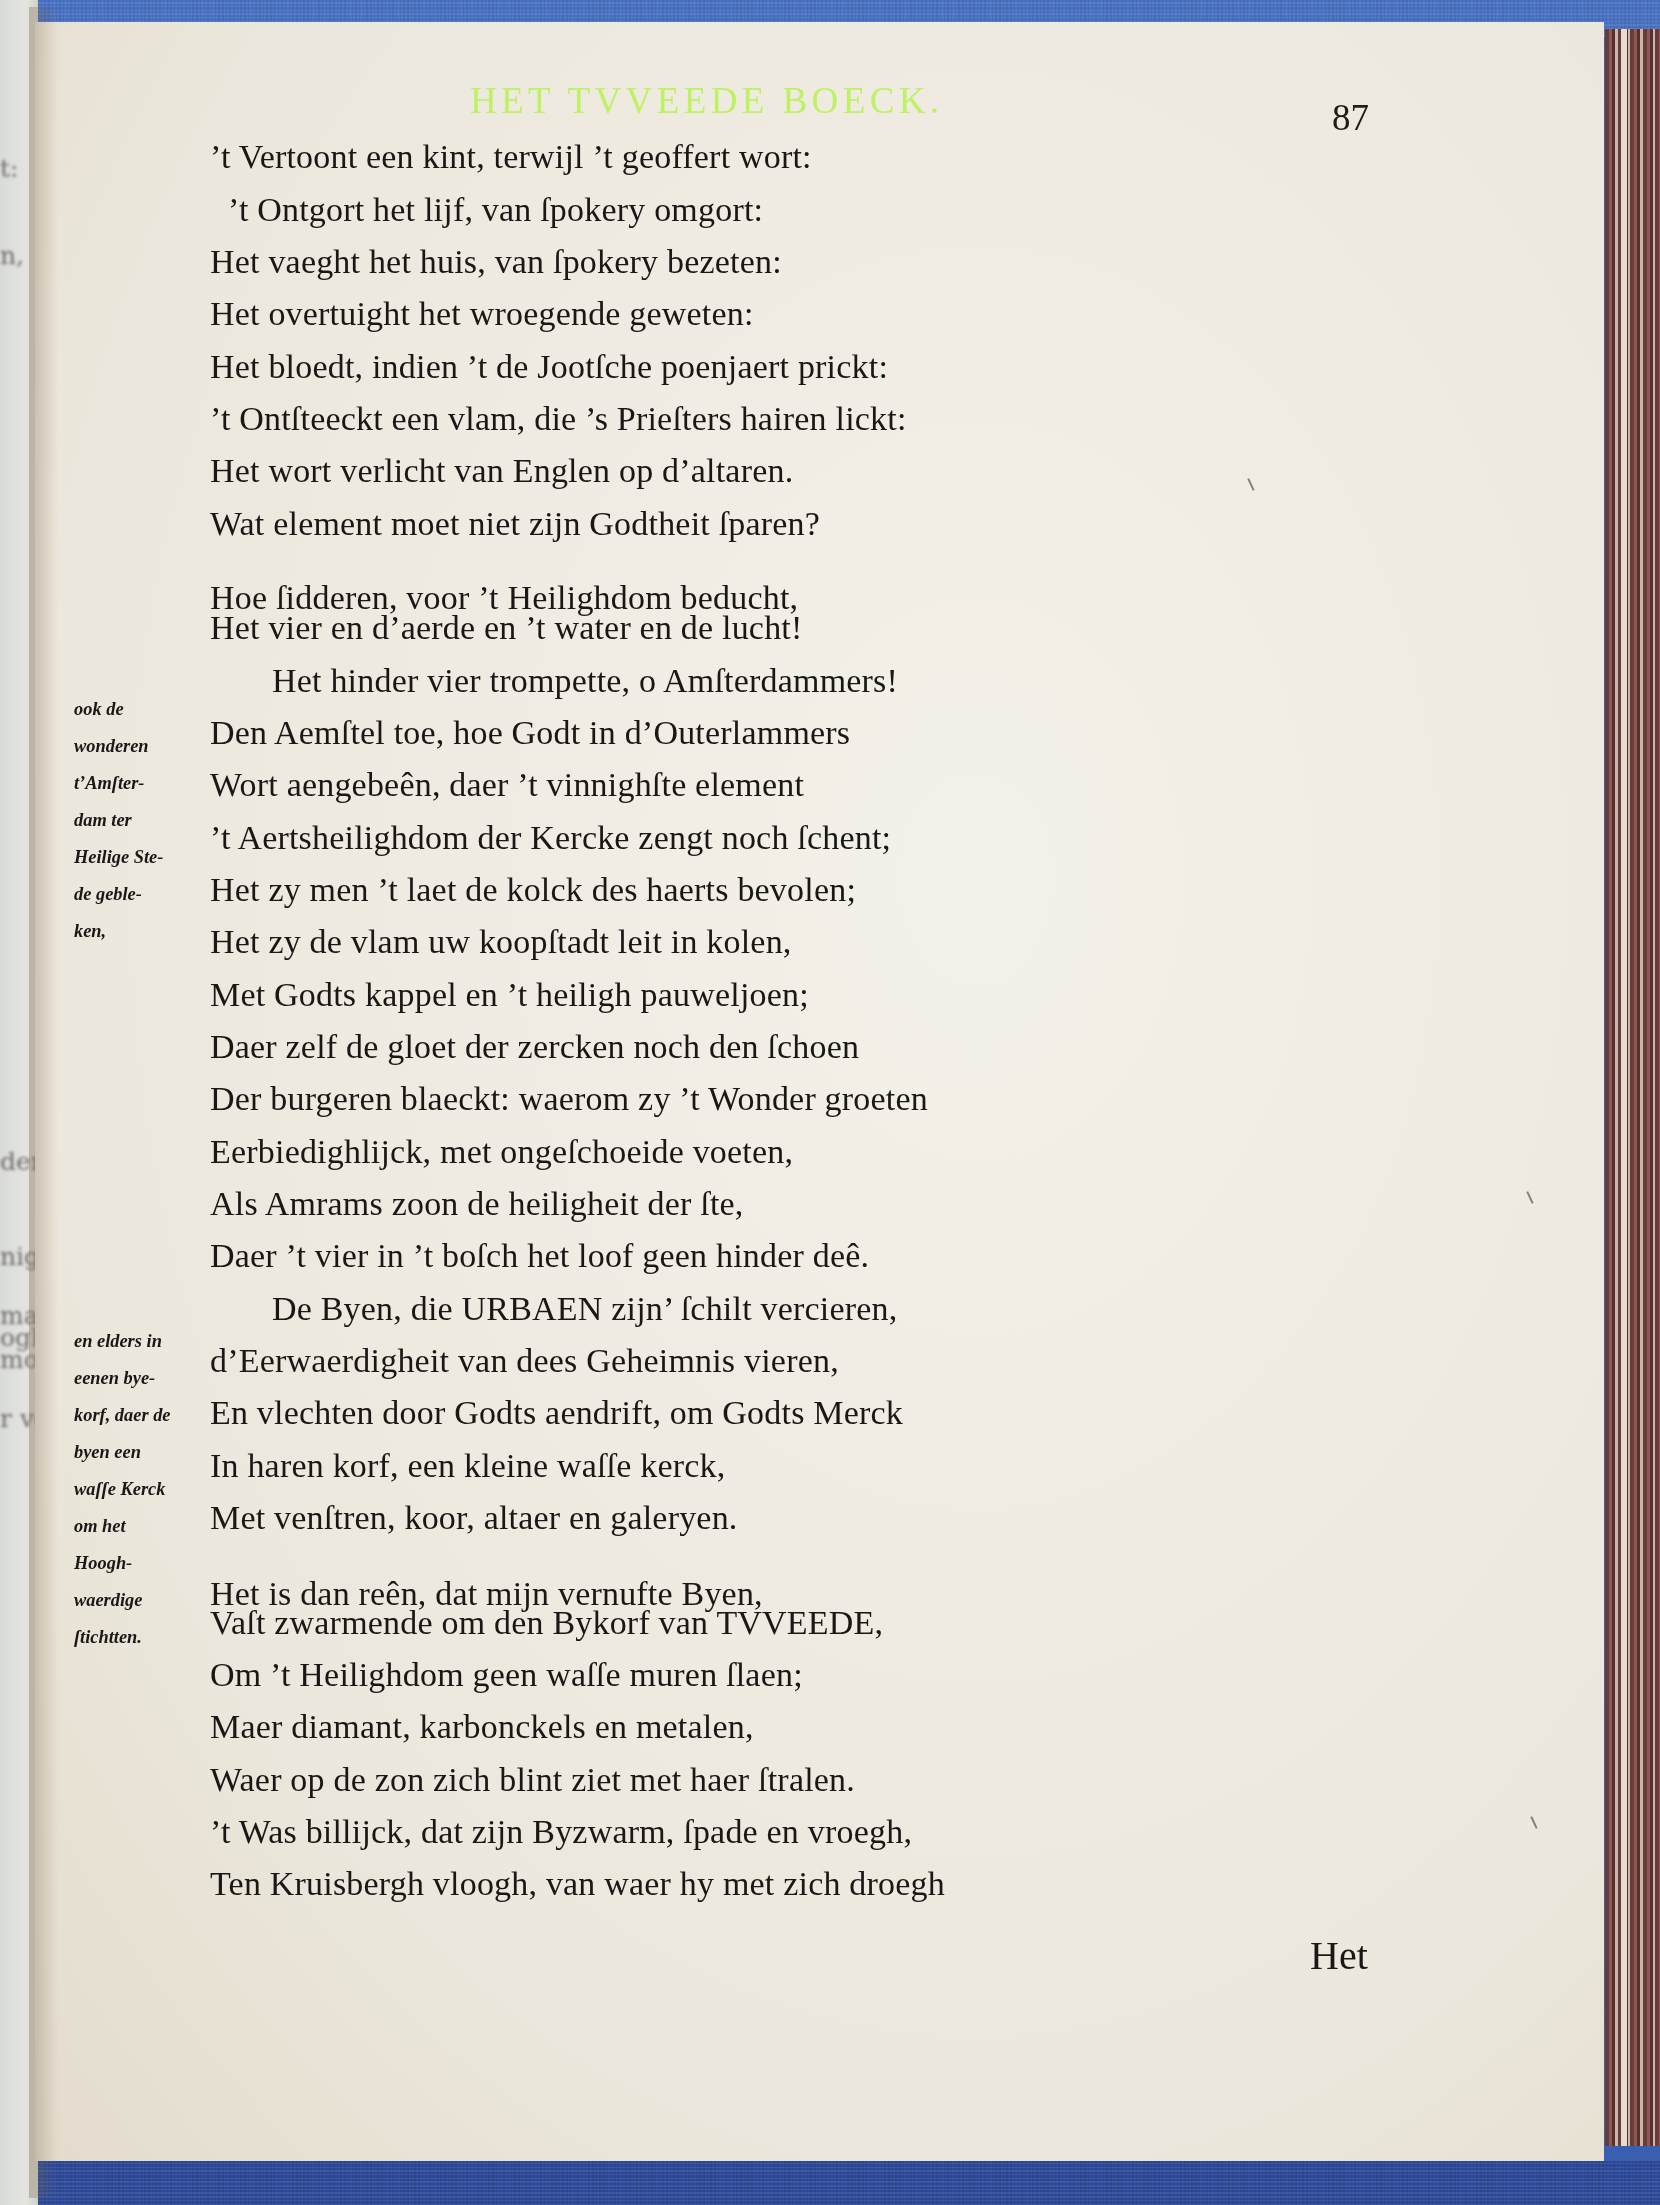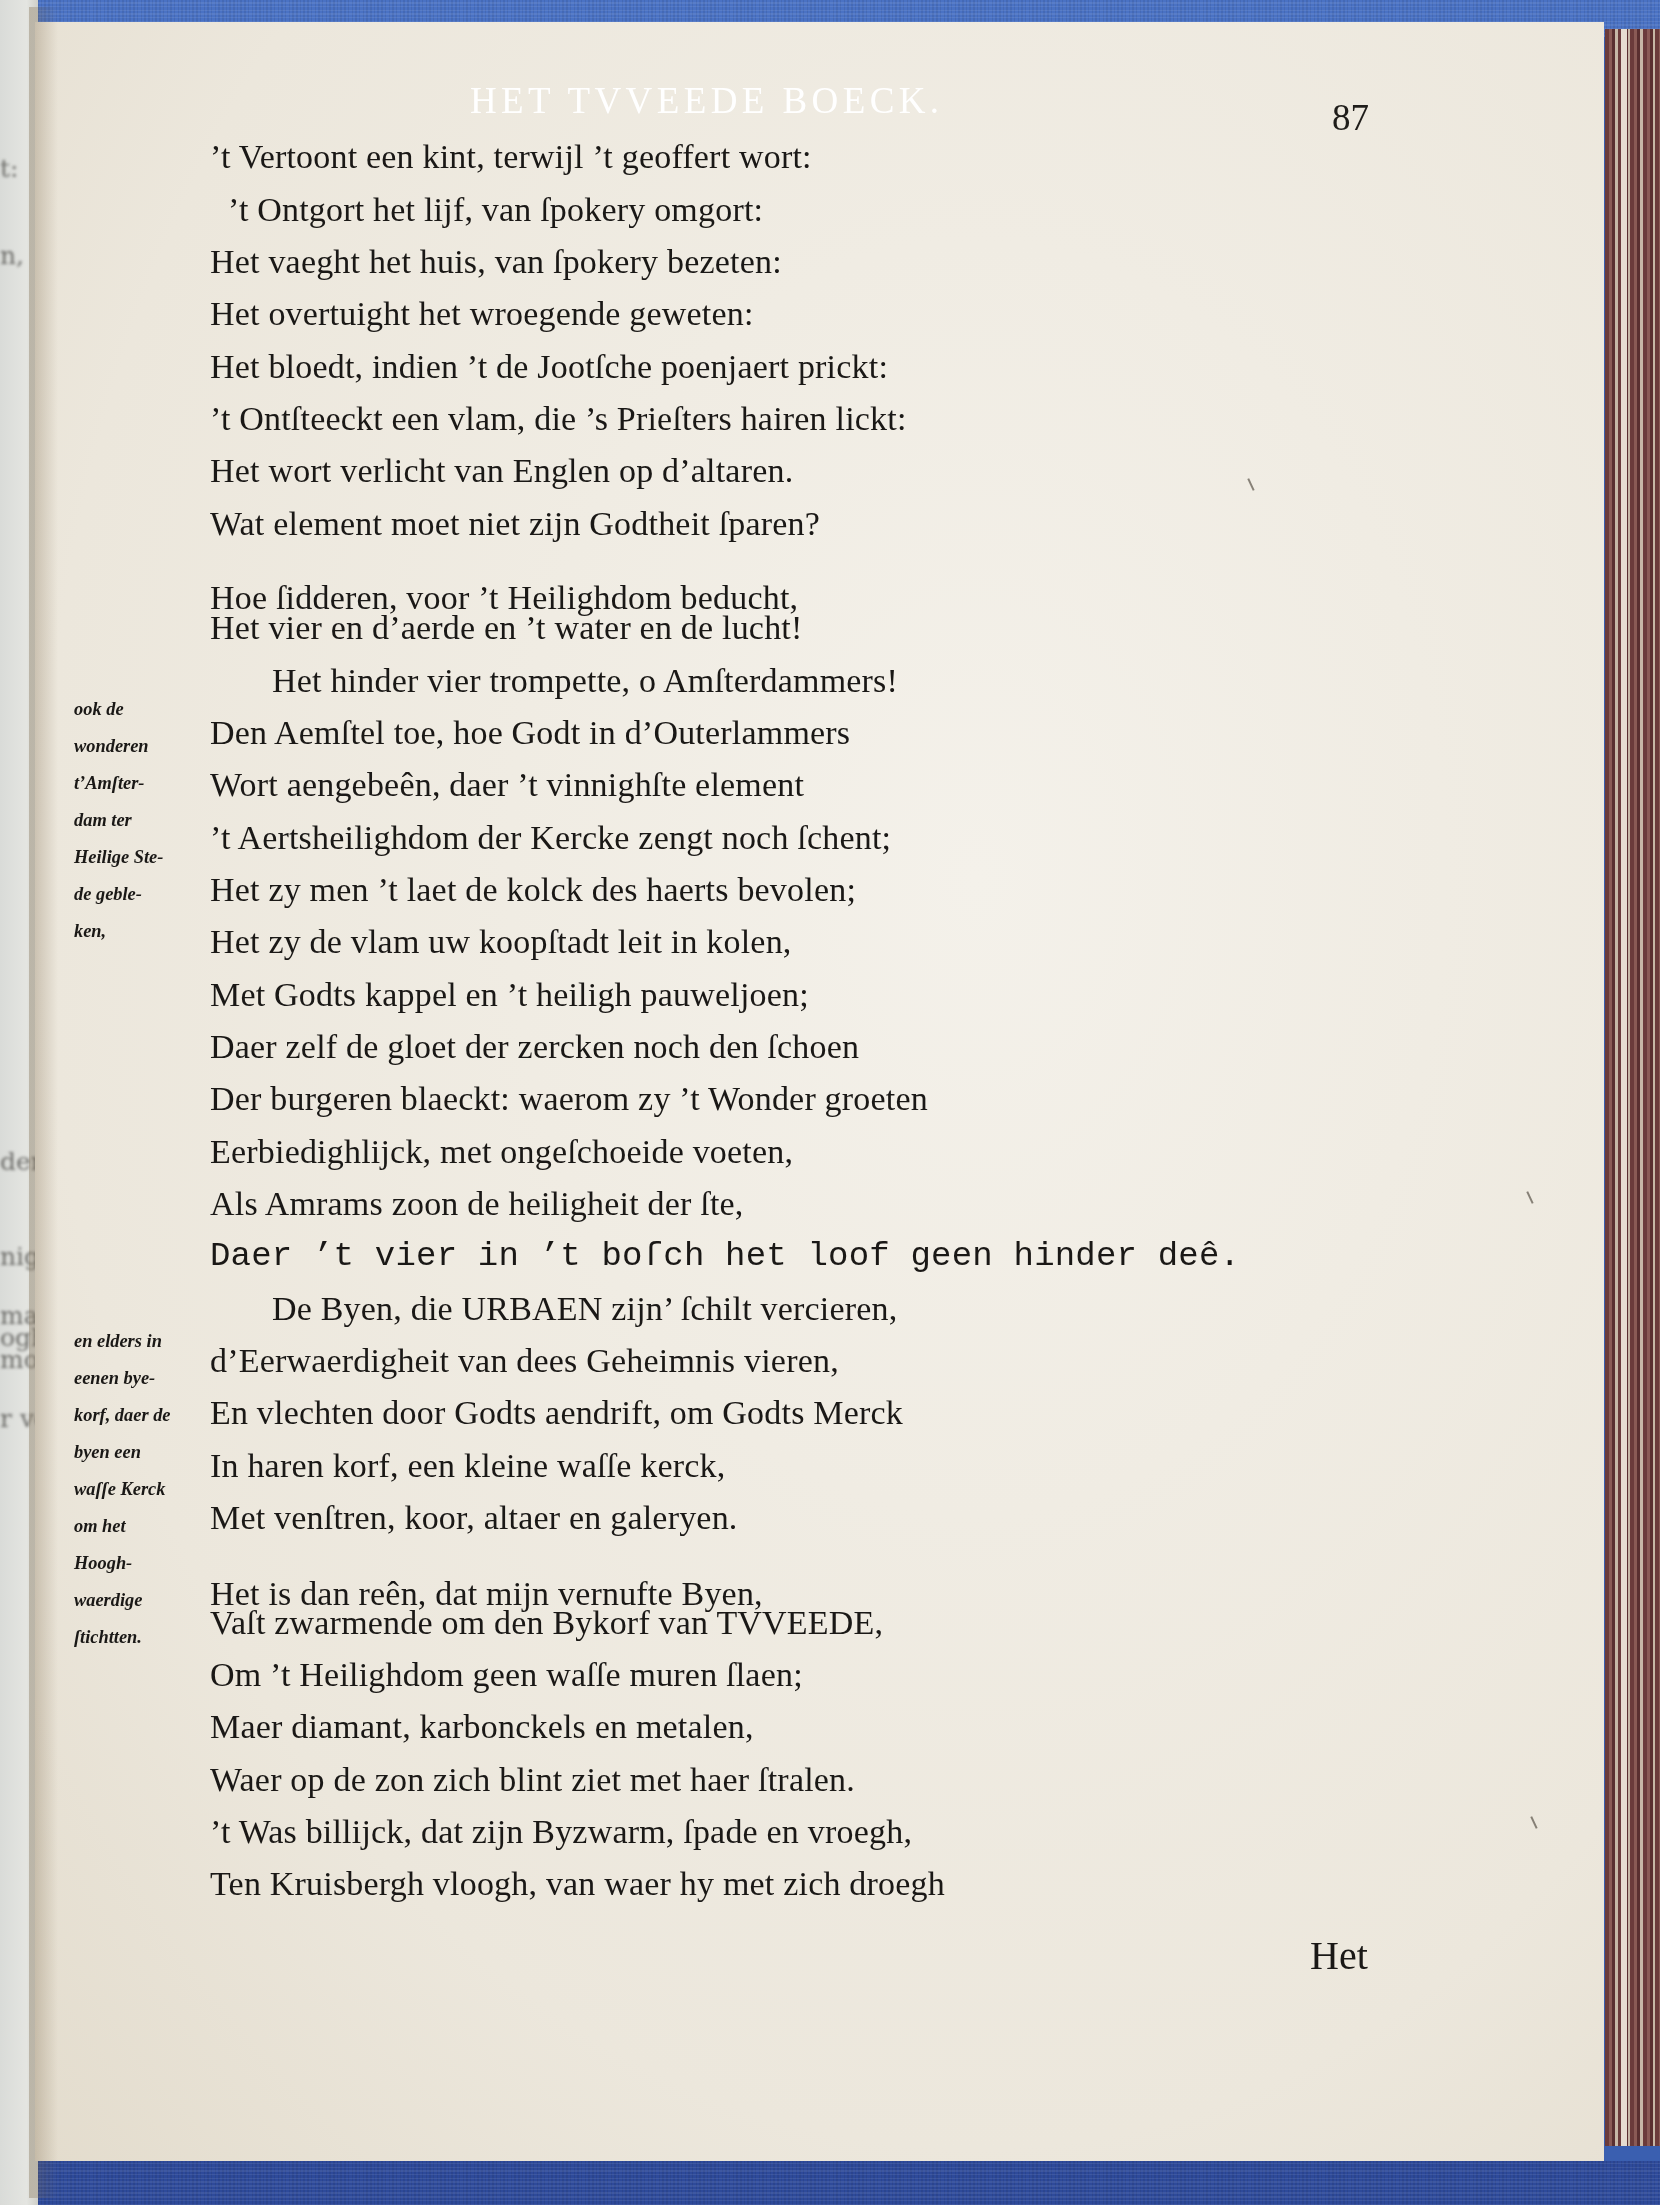--- a/index.html
+++ b/index.html
@@ -87,21 +87,21 @@
     }
 
     
     .running-head {
       position: absolute;
       left: 470px;
       top: 79px;
       font-family: "Liberation Serif", "DejaVu Serif", serif;
       font-size: 37px;
       letter-spacing: 4.4px;
-      color: #ffffff;
+      color: #bef264;
       z-index: 3;
     }
     .page-number {
       position: absolute;
       left: 1332px;
       top: 96px;
       font-family: "Liberation Serif", "DejaVu Serif", serif;
       font-size: 37px;
       color: #1f1d1a;
       z-index: 3;
@@ -199,21 +199,21 @@
     <div class="line" style="top: 714px; left: 210px;">Den Aemſtel toe, hoe Godt in d’Outerlammers</div>
     <div class="line" style="top: 766px; left: 210px;">Wort aengebeên, daer ’t vinnighſte element</div>
     <div class="line" style="top: 819px; left: 210px;">’t Aertsheilighdom der Kercke zengt noch ſchent;</div>
     <div class="line" style="top: 871px; left: 210px;">Het zy men ’t laet de kolck des haerts bevolen;</div>
     <div class="line" style="top: 923px; left: 210px;">Het zy de vlam uw koopſtadt leit in kolen,</div>
     <div class="line" style="top: 976px; left: 210px;">Met Godts kappel en ’t heiligh pauweljoen;</div>
     <div class="line" style="top: 1028px; left: 210px;">Daer zelf de gloet der zercken noch den ſchoen</div>
     <div class="line" style="top: 1080px; left: 210px;">Der burgeren blaeckt: waerom zy ’t Wonder groeten</div>
     <div class="line" style="top: 1133px; left: 210px;">Eerbiedighlijck, met ongeſchoeide voeten,</div>
     <div class="line" style="top: 1185px; left: 210px;">Als Amrams zoon de heiligheit der ſte,</div>
-    <div class="line" style="top: 1237px; left: 210px; font-family: Liberation Mono, monospace;">Daer ’t vier in ’t boſch het loof geen hinder deê.</div>
+    <div class="line" style="top: 1237px; left: 210px;">Daer ’t vier in ’t boſch het loof geen hinder deê.</div>
     <div class="line" style="top: 1290px; left: 272px;">De Byen, die URBAEN zijn’ ſchilt vercieren,</div>
     <div class="line" style="top: 1342px; left: 210px;">d’Eerwaerdigheit van dees Geheimnis vieren,</div>
     <div class="line" style="top: 1394px; left: 210px;">En vlechten door Godts aendrift, om Godts Merck</div>
     <div class="line" style="top: 1447px; left: 210px;">In haren korf, een kleine waſſe kerck,</div>
     <div class="line" style="top: 1499px; left: 210px;">Met venſtren, koor, altaer en galeryen.</div>
     <div class="line" style="top: 1551px; left: 210px; margin-top: 24px;">Het is dan reên, dat mijn vernufte Byen,</div>
     <div class="line" style="top: 1604px; left: 210px;">Vaſt zwarmende om den Bykorf van TVVEEDE,</div>
     <div class="line" style="top: 1656px; left: 210px;">Om ’t Heilighdom geen waſſe muren ſlaen;</div>
     <div class="line" style="top: 1708px; left: 210px;">Maer diamant, karbonckels en metalen,</div>
     <div class="line" style="top: 1761px; left: 210px;">Waer op de zon zich blint ziet met haer ſtralen.</div>

